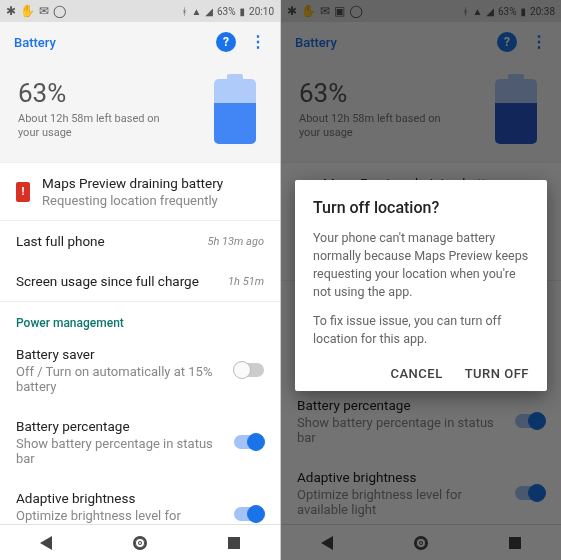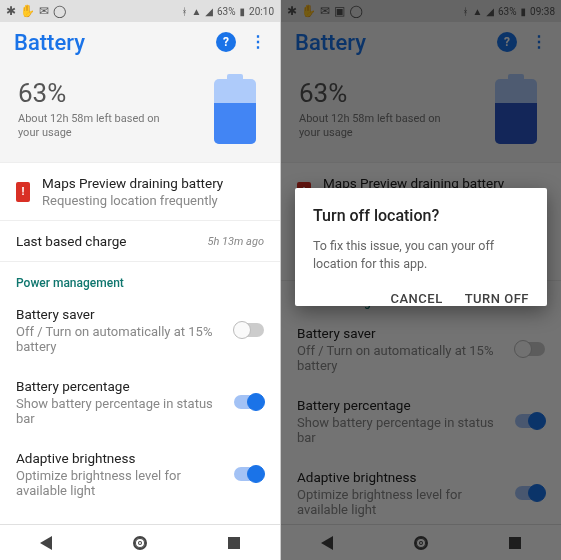--- a/index.html
+++ b/index.html
@@ -3,21 +3,21 @@
 <meta charset="utf-8">
 <style>
   * { box-sizing: border-box; margin: 0; padding: 0; }
   body { width: 561px; height: 560px; display: flex; font-family: Roboto, Arial, sans-serif; background: #fff; overflow: hidden; }
   .phone { width: 280px; height: 560px; position: relative; overflow: hidden; background: #fff; }
   .phone + .phone { width: 281px; border-left: 1px solid #ccc; }
   .status-bar { height: 22px; background: #e0e0e0; display: flex; justify-content: space-between; align-items: center; padding: 0 6px; font-size: 11px; color: #555; }
   .status-left, .status-right { display: flex; gap: 4px; align-items: center; }
   .status-right span { font-size: 10px; }
   .app-bar { height: 40px; display: flex; align-items: center; padding: 0 14px; background: #f5f5f5; }
-  .app-bar .title { color: #1a73e8; font-size: 22px; font-weight: 500; flex: 1; }
+  .app-bar .title { color: #1a73e8; font-size: 13px; font-weight: 500; flex: 1; }
   .app-bar .help { width: 20px; height: 20px; background: #1a73e8; border-radius: 50%; color: #fff; display: flex; align-items: center; justify-content: center; font-size: 12px; font-weight: bold; margin-right: 14px; }
   .app-bar .more { color: #1a73e8; font-size: 16px; font-weight: bold; line-height: 6px; }
   .hero { background: #f5f5f5; padding: 12px 18px 18px; display: flex; align-items: center; gap: 14px; }
   .hero-text .pct { font-size: 26px; color: #555; }
   .hero-text .est { font-size: 11px; color: #777; margin-top: 4px; max-width: 160px; line-height: 1.3; }
   .batt-icon { width: 42px; height: 70px; position: relative; margin-left: auto; margin-right: 6px; }
   .batt-cap { position: absolute; top: 0; left: 50%; transform: translateX(-50%); width: 16px; height: 5px; background: #aecbfa; border-radius: 2px 2px 0 0; }
   .batt-body { position: absolute; top: 5px; left: 0; right: 0; bottom: 0; background: #aecbfa; border-radius: 5px; overflow: hidden; }
   .batt-fill { position: absolute; bottom: 0; left: 0; right: 0; height: 63%; background: #4285f4; }
   .list { background: #fff; }
@@ -31,21 +31,21 @@
   .section-label { font-size: 12px; color: #0f766e; font-weight: 500; padding: 14px 16px 4px; background: #fff; border-top: 1px solid #eee; }
   .toggle { width: 30px; height: 14px; background: #ccc; border-radius: 10px; position: relative; flex-shrink: 0; }
   .toggle::after { content: ""; position: absolute; width: 16px; height: 16px; background: #fafafa; border: 1px solid #bbb; border-radius: 50%; top: -2px; left: -1px; }
   .toggle.on { background: #a3c2f5; }
   .toggle.on::after { background: #1a73e8; border-color: #1a73e8; left: auto; right: -1px; }
   .nav-bar { position: absolute; bottom: 0; left: 0; right: 0; height: 36px; background: #fff; border-top: 1px solid #e0e0e0; display: flex; justify-content: space-around; align-items: center; }
   .nav-back { width: 0; height: 0; border-top: 7px solid transparent; border-bottom: 7px solid transparent; border-right: 12px solid #444; }
   .nav-home { width: 14px; height: 14px; border: 2px solid #444; border-radius: 50%; box-shadow: 0 0 0 1px #444 inset, 0 0 0 3px #fff inset, 0 0 0 4px #444 inset; }
   .nav-recent { width: 12px; height: 12px; background: #444; }
   .scrim { position: absolute; inset: 0; background: rgba(0,0,0,0.55); }
-  .dialog { position: absolute; left: 14px; right: 14px; top: 188px; background: #fff; border-radius: 2px; padding: 18px 18px 0; box-shadow: 0 6px 20px rgba(0,0,0,0.4); }
+  .dialog { position: absolute; left: 14px; right: 14px; top: 180px; background: #fff; border-radius: 2px; padding: 18px 18px 10px; box-shadow: 0 6px 20px rgba(0,0,0,0.4); }
   .dialog .dlg-title { font-size: 16px; font-weight: 500; color: #222; margin-bottom: 12px; }
   .dialog .dlg-body { font-size: 12.5px; color: #666; line-height: 1.45; }
   .dialog .dlg-body p + p { margin-top: 10px; }
   .dialog .dlg-actions { display: flex; justify-content: flex-end; gap: 22px; margin-top: 18px; }
   .dialog .dlg-btn { color: #404040; font-weight: 500; font-size: 13px; letter-spacing: 0.5px; }
   .content-area { height: 502px; overflow: hidden; }
   .ico { font-size: 12px; }
 </style>
 </head>
 <body>
@@ -88,23 +88,29 @@
     <div class="list">
       <div class="row">
         <div class="warn-icon"></div>
         <div class="row-main">
           <div class="row-title">Maps Preview draining battery</div>
           <div class="row-sub">Requesting location frequently</div>
         </div>
       </div>
       <div class="row">
         <div class="row-main">
-            <div class="row-title">Last based charge</div>
+            <div class="row-title">Last full phone</div>
           </div>
         <div class="row-val">5h 13m ago</div>
+      </div>
+      <div class="row" style="border-top:none">
+        <div class="row-main">
+            <div class="row-title">Screen usage since full charge</div>
+          </div>
+        <div class="row-val">1h 51m</div>
       </div>
       <div class="section-label">Power management</div>
       <div class="row" style="border-top:none">
         <div class="row-main">
           <div class="row-title">Battery saver</div>
           <div class="row-sub">Off / Turn on automatically at 15% battery</div>
         </div>
         <div class="toggle"></div>
       </div>
       <div class="row" style="border-top:none">
@@ -143,21 +149,21 @@
       <span class="ico">✉</span>
       <span class="ico">▣</span>
       <span class="ico">◯</span>
     </div>
     <div class="status-right">
       <span class="ico">ᚼ</span>
       <span class="ico">▲</span>
       <span class="ico">◢</span>
       <span>63%</span>
       <span class="ico">▮</span>
-      <span>09:38</span>
+      <span>20:38</span>
     </div>
   </div>
   <div class="content-area">
     <div class="app-bar">
       <div class="title">Battery</div>
       <div class="help">?</div>
       <div class="more">⋮</div>
     </div>
     <div class="hero">
       <div class="hero-text">
@@ -205,20 +211,21 @@
   </div>
   <div class="nav-bar">
     <div class="nav-back"></div>
     <div class="nav-home"></div>
     <div class="nav-recent"></div>
   </div>
   <div class="scrim"></div>
   <div class="dialog">
     <div class="dlg-title">Turn off location?</div>
     <div class="dlg-body">
-      <p>To fix this issue, you can your off location for this app.</p>
+      <p>Your phone can't manage battery normally because Maps Preview keeps requesting your location when you're not using the app.</p>
+      <p>To fix issue issue, you can turn off location for this app.</p>
     </div>
     <div class="dlg-actions">
       <div class="dlg-btn">CANCEL</div>
       <div class="dlg-btn">TURN OFF</div>
     </div>
   </div>
 </div>
 
 </body></html>

